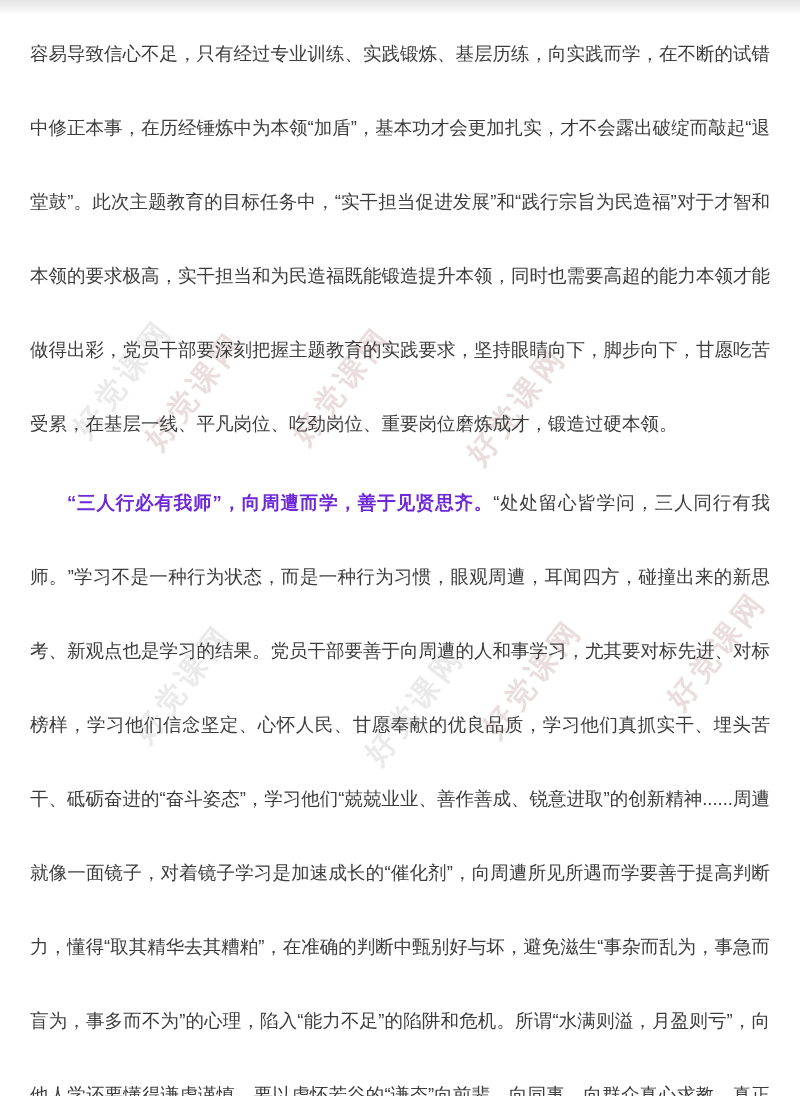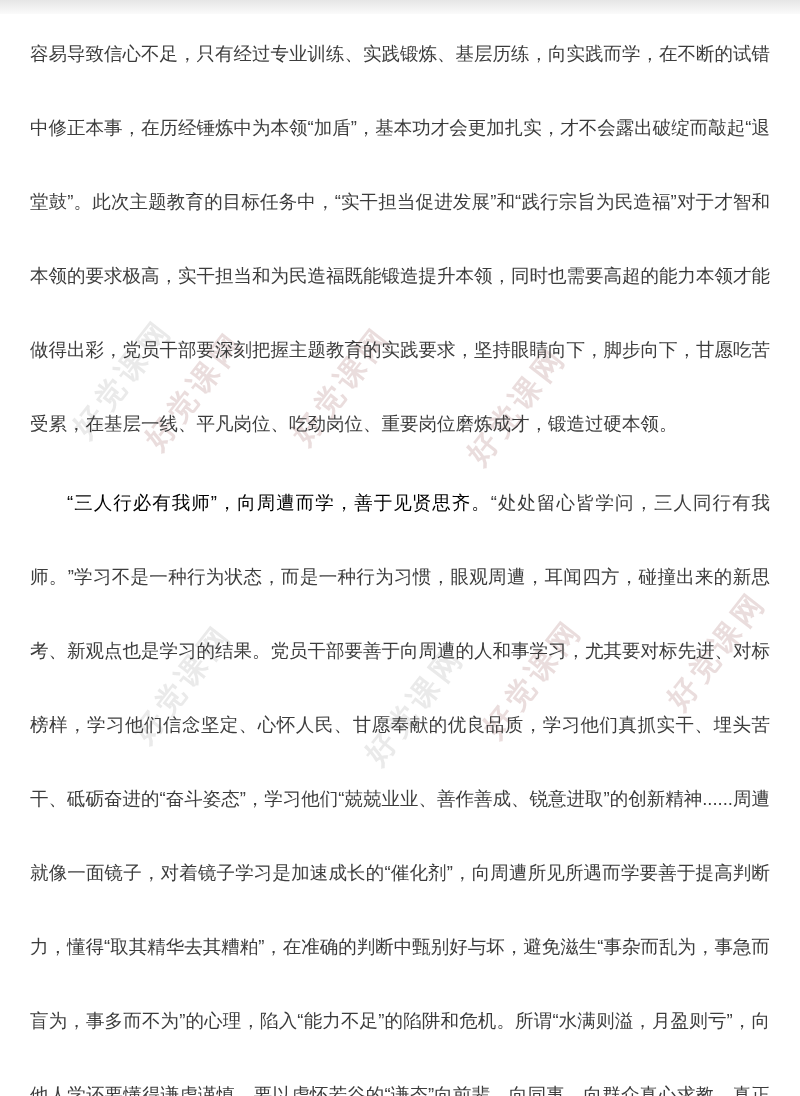--- a/index.html
+++ b/index.html
@@ -43,21 +43,21 @@
     z-index: 2;
     padding: 17px 30px 0 30px;
     color: #3c3c3c;
     font-size: 18.5px;
     line-height: 74px;
     text-align: justify;
     text-justify: inter-ideograph;
   }
   .doc p { margin: 0; }
   .doc p + p { margin-top: 5px; text-indent: 2em; }
-  .doc b { font-weight: normal; color: #000000; }
+  .doc b { font-weight: bold; color: #6d28d9; }
 </style>
 </head>
 <body>
 
 <div class="page">
   <div class="page-top-edge"></div>
   <div class="watermark-layer">
       <span class="wm gray" style="left: 53px; top: 358px;">好党课网</span>
       <span class="wm pink" style="left: 125px; top: 370px;">好党课网</span>
       <span class="wm pink" style="left: 272px; top: 365px;">好党课网</span>

